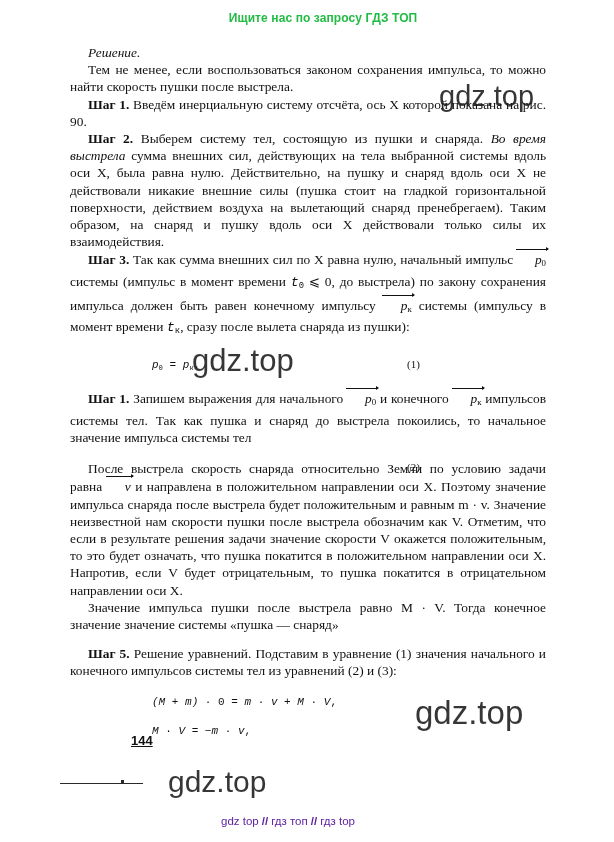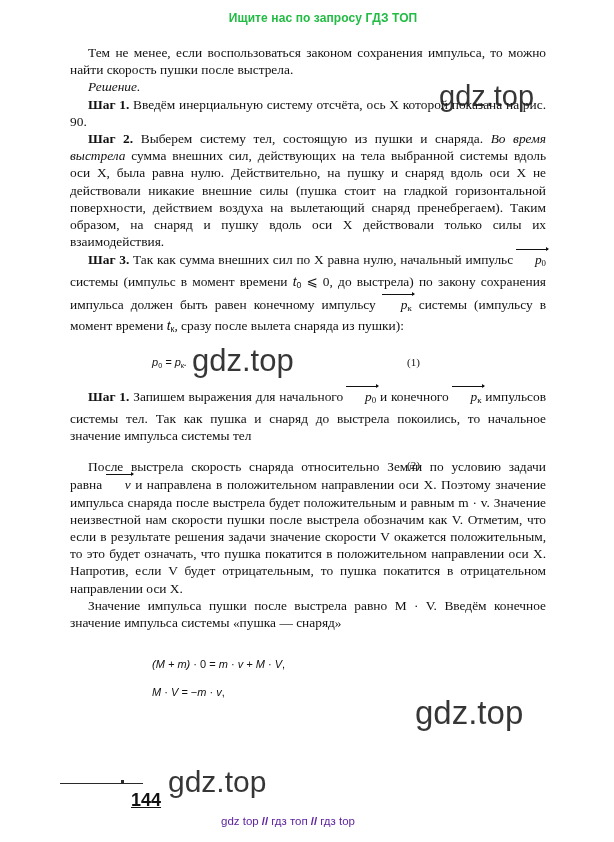--- a/index.html
+++ b/index.html
@@ -45,21 +45,21 @@
     line-height: 17.2px;
     text-align: justify;
     text-indent: 18px;
     hyphens: manual;
   }
 
   .b { font-weight: bold; }
   .i { font-style: italic; }
 
   
-  .m  { font-style: italic; font-family: Liberation Sans, sans-serif; }
+  .m  { font-style: italic; font-family: Liberation Mono, monospace; }
   .mu { font-style: normal; }
   sub {
     font-size: 0.66em;
     vertical-align: -0.28em;
     font-style: normal;
   }
   .vec {
     position: relative;
     display: inline-block;
     font-style: italic;
@@ -132,23 +132,23 @@
     position: absolute;
     left: 121px;
     top: 780px;
     width: 3px;
     height: 3px;
     background: #2a2a2a;
   }
   .pagenum {
     position: absolute;
     left: 131px;
-    top: 790px;
-    font-family: "Liberation Sans", "DejaVu Sans", sans-serif;
-    font-size: 18px;
+    top: 733px;
+    font-family: "Liberation Sans", "DejaVu Sans", sans-serif;
+    font-size: 13px;
     font-weight: bold;
     color: #111;
     text-decoration: underline;
   }
   .footlinks {
     position: absolute;
     left: 0;
     top: 815px;
     width: 576px;
     text-align: center;
@@ -159,23 +159,23 @@
   }
   .footlinks .sep { padding: 0 3px; font-weight: bold; }
 </style>
 </head>
 <body>
 
 <div class="site-header">Ищите нас по запросу ГДЗ ТОП</div>
 
 <div class="page">
 
+  <p class="tx"><span class="i">Решение.</span></p>
+
   <p class="tx">Тем не менее, если воспользоваться законом сохранения импульса, то можно найти скорость пушки после выстрела.</p>
-
-  <p class="tx"><span class="i">Решение.</span></p>
 
   <p class="tx"><span class="b">Шаг 1.</span><span> Введём инерциальную систему отсчёта, ось X которой показана на рис. 90.</span></p>
 
   <p class="tx"><span class="b">Шаг 2.</span><span> Выберем систему тел, состоящую из пушки и снаряда. </span><span class="i">Во время выстрела</span><span> сумма внешних сил, действующих на тела выбранной системы вдоль оси X, была равна нулю. Действительно, на пушку и снаряд вдоль оси X не действовали никакие внешние силы (пушка стоит на гладкой горизонтальной поверхности, действием воздуха на вылетающий снаряд пренебрегаем). Таким образом, на снаряд и пушку вдоль оси X действовали только силы их взаимодействия.</span></p>
 
   <p class="tx"><span class="b">Шаг 3.</span><span> Так как сумма внешних сил по X равна нулю, начальный импульс </span><span class="vec">p<sub>0</sub></span><span> системы (импульс в момент времени </span><span class="m">t<sub>0</sub></span><span> ⩽ 0, до выстрела) по закону сохранения импульса должен быть равен конечному импульсу </span><span class="vec">p<sub>к</sub></span><span> системы (импульсу в момент времени </span><span class="m">t<sub>к</sub></span><span>, сразу после вылета снаряда из пушки):</span></p>
 
   <div class="gap8"></div>
   <div class="eq">
     <span class="m">p<sub>0</sub> = p<sub>к</sub>.</span>
@@ -186,25 +186,26 @@
   <p class="tx"><span class="b">Шаг 1.</span><span> Запишем выражения для начального </span><span class="vec">p<sub>0</sub></span><span> и конечного </span><span class="vec">p<sub>к</sub></span><span> импульсов системы тел. Так как пушка и снаряд до выстрела покоились, то начальное значение импульса системы тел</span></p>
 
   <div class="gap6"></div>
   <div class="eq">
     <span class="eqnum">(2)</span>
   </div>
   <div class="gap6"></div>
 
   <p class="tx"><span>После выстрела скорость снаряда относительно Земли по условию задачи равна </span><span class="vec">v</span><span> и направлена в положительном направлении оси X. Поэтому значение импульса снаряда после выстрела будет положительным и равным m · v. Значение неизвестной нам скорости пушки после выстрела обозначим как V. Отметим, что если в результате решения задачи значение скорости V окажется положительным, то это будет означать, что пушка покатится в положительном направлении оси X. Напротив, если V будет отрицательным, то пушка покатится в отрицательном направлении оси X.</span></p>
 
-  <p class="tx">Значение импульса пушки после выстрела равно M · V. Введём конечное значение импульса системы «пушка — снаряд»</p>
+  <p class="tx">Значение импульса пушки после выстрела равно M · V. Тогда конечное значение значение системы «пушка — снаряд»</p>
 
   <div class="gap8"></div>
   <div class="gap4"></div>
 
+  <p class="tx"><span class="b">Шаг 5.</span><span> Решение уравнений. Подставим в уравнение (1) значения начального и конечного импульсов системы тел из уравнений (2) и (3):</span></p>
 
   <div class="gap6"></div>
   <div class="eq">
     <span class="m">(<span class="m">M</span> + <span class="m">m</span>) <span class="mu">·</span> <span class="mu">0 =</span> <span class="m">m</span> <span class="mu">·</span> v + <span class="m">M</span> <span class="mu">·</span> <span class="m">V</span><span class="mu">,</span></span>
   </div>
   <div class="eq">
     <span class="m"><span class="m">M</span> <span class="mu">·</span> <span class="m">V</span> <span class="mu">= −</span><span class="m">m</span> <span class="mu">·</span> v<span class="mu">,</span></span>
   </div>
 
 </div>

